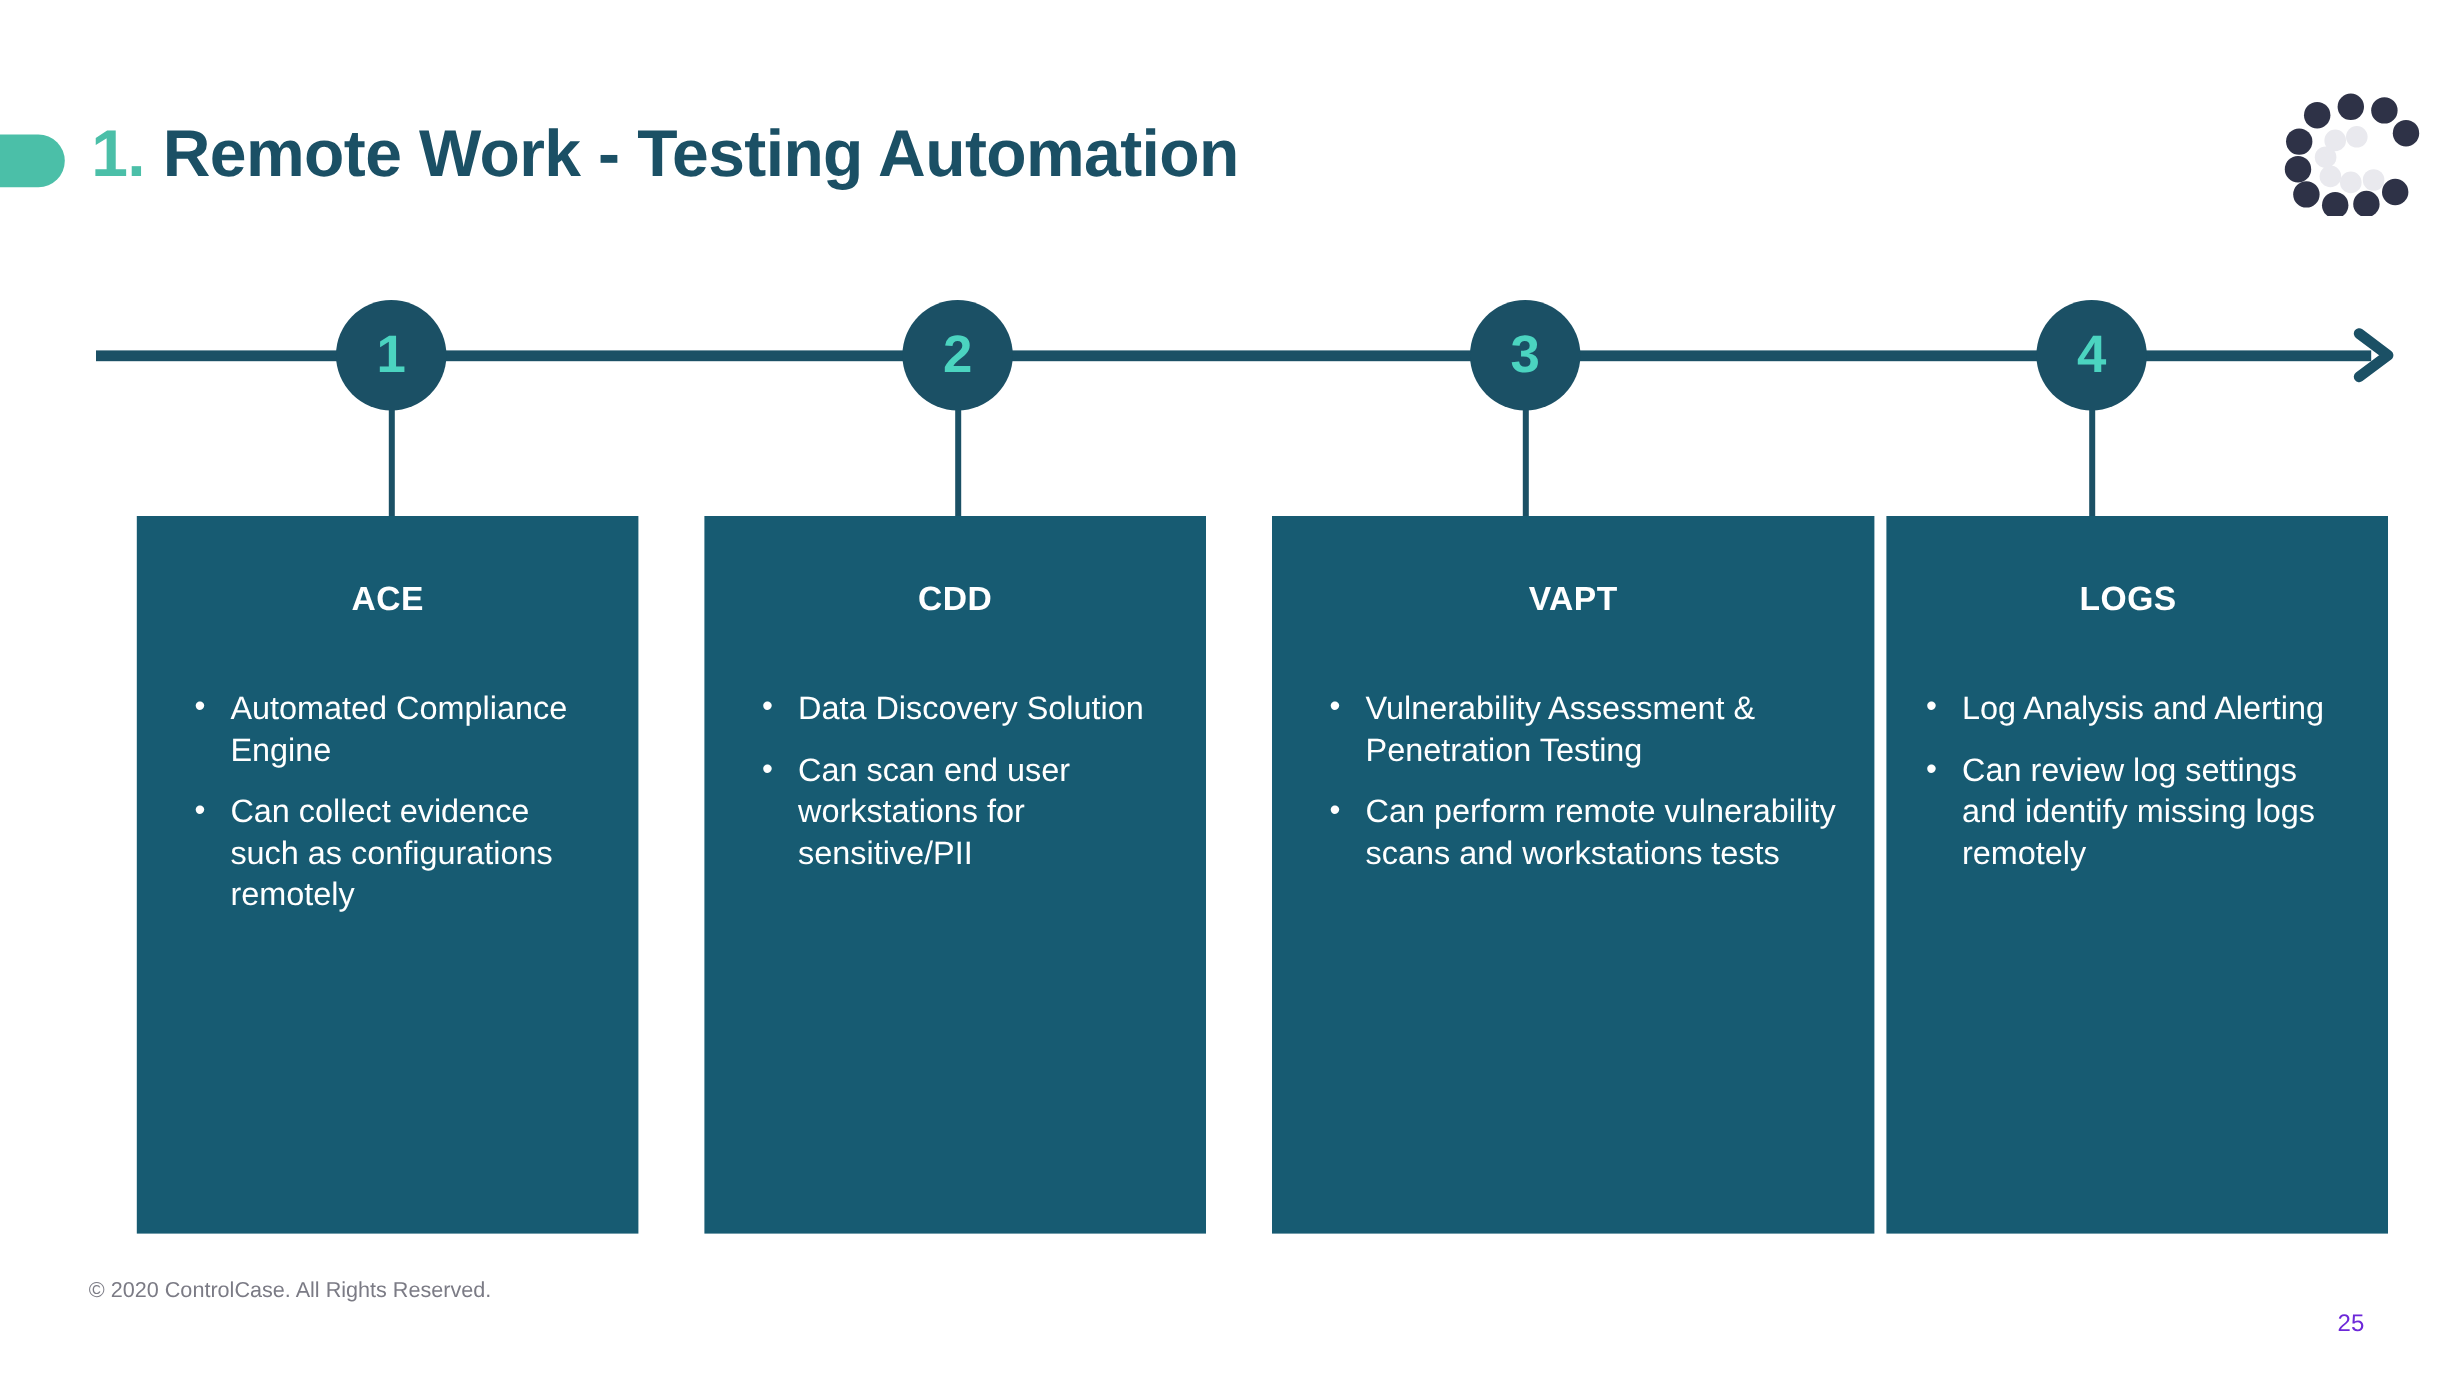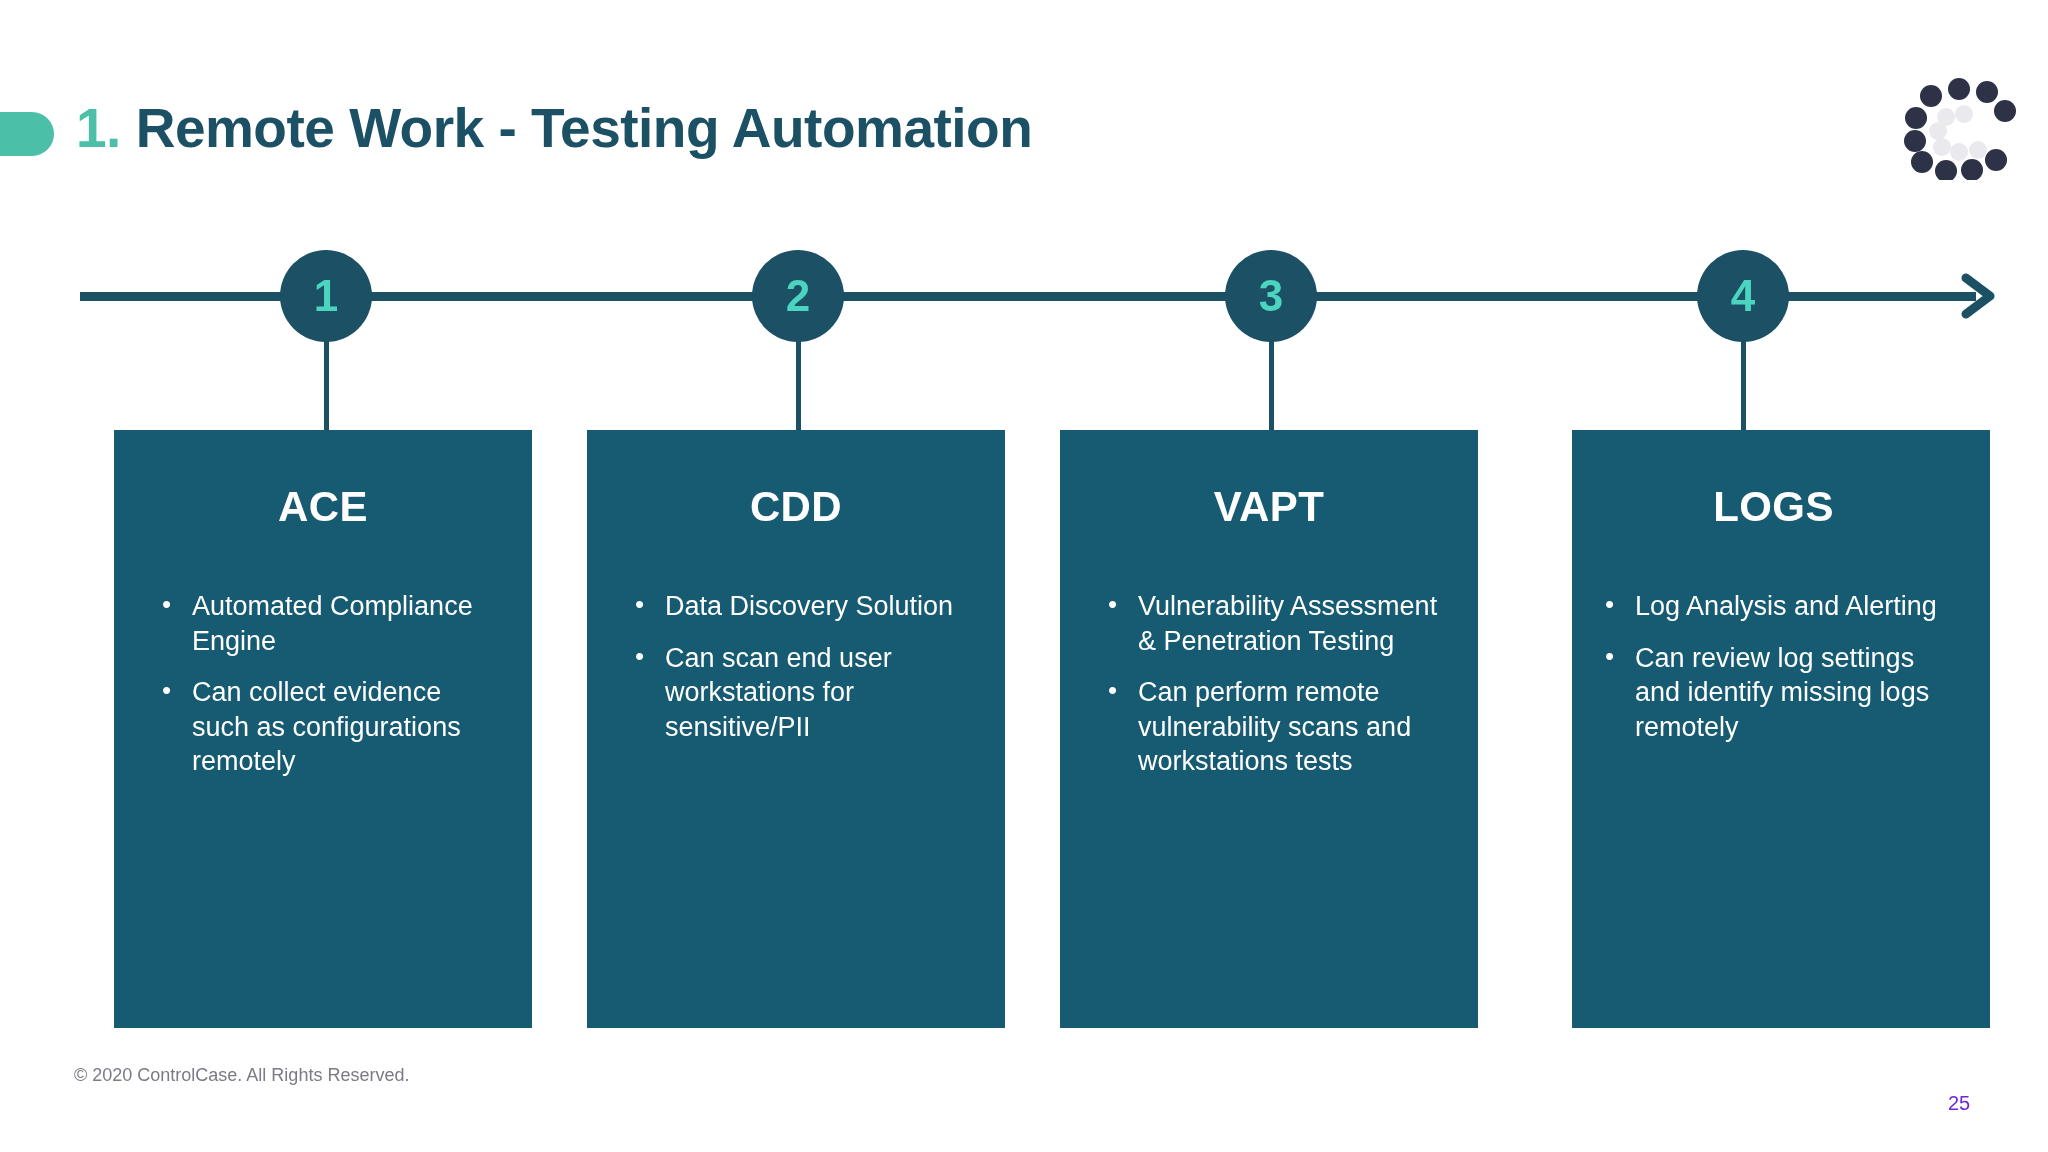--- a/index.html
+++ b/index.html
@@ -93,21 +93,21 @@
     position: absolute;
     top: 430px;
     height: 598px;
     background: #175B72;
     box-sizing: border-box;
     padding: 28px 26px 0 26px;
   }
   .card-title {
     text-align: center;
     color: #ffffff;
-    font-size: 42px;
+    font-size: 28px;
     font-weight: bold;
     letter-spacing: 0.4px;
     margin-top: 25px;
   }
   .card-bullets {
     list-style: none;
     margin: 58px 0 0 0;
     padding: 0 4px 0 22px;
   }
   .card-bullets li {
@@ -209,21 +209,21 @@
   </div>
 
   <div class="step-card" style="left:587px; width:418px;">
     <div class="card-title">CDD</div>
     <ul class="card-bullets">
       <li>Data Discovery Solution</li>
       <li>Can scan end user workstations for sensitive/PII</li>
     </ul>
   </div>
 
-  <div class="step-card" style="left:1060px; width:418px;">
+  <div class="step-card" style="left:1060px; width:502px;">
     <div class="card-title">VAPT</div>
     <ul class="card-bullets">
       <li>Vulnerability Assessment &amp; Penetration Testing</li>
       <li>Can perform remote vulnerability scans and workstations tests</li>
     </ul>
   </div>
 
   <div class="step-card" style="left:1572px; width:418px;padding-left:11px;">
     <div class="card-title">LOGS</div>
     <ul class="card-bullets">

